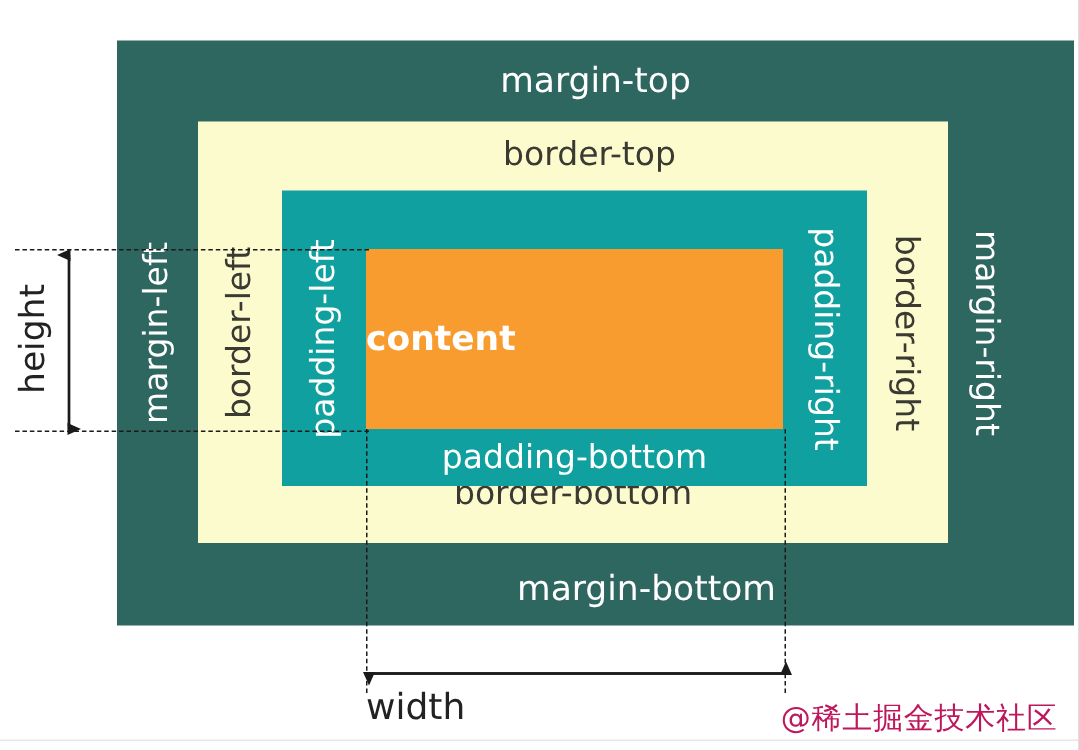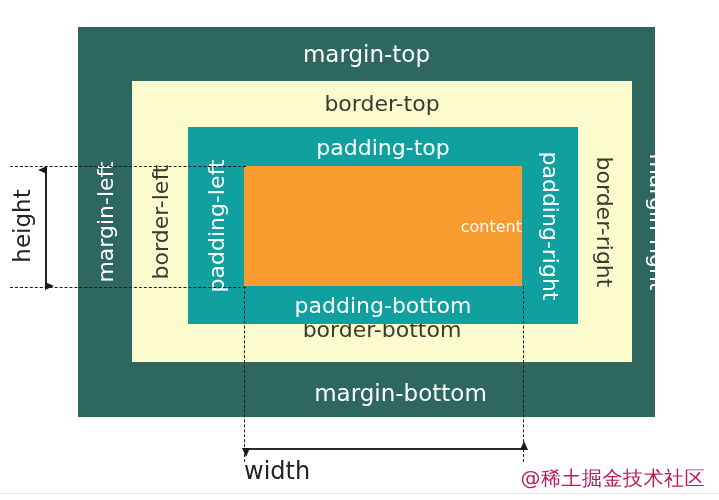--- a/index.html
+++ b/index.html
@@ -21,21 +21,21 @@
   }
 
   
   .box {
     position: absolute;
     box-sizing: border-box;
   }
 
   #margin-box {
     left: 78px;  top: 27px;
-    width: 577px; height: 390px;
+    width: 638px; height: 390px;
     background: #2e6660;
   }
   #border-box {
     left: 54px;  top: 54px;          
     width: 500px; height: 281px;
     background: #fbfbcd;
   }
   #padding-box {
     left: 56px;  top: 46px;          
     width: 390px; height: 197px;
@@ -56,33 +56,34 @@
     white-space: nowrap;
     pointer-events: none;
   }
   .label-on-dark   { color: #ffffff; }
   .label-on-cream  { color: #3a3a33; }
   .label-on-teal   { color: #ffffff; }
   .label-on-orange { color: #ffffff; }
 
   #lbl-margin-top    { top: 14px;  font-size: 23px; }
   #lbl-margin-bottom { bottom: 11px; font-size: 23px; padding-left: 34px; }
-  #lbl-border-top    { top: 10px;  font-size: 22px; }
+  #lbl-border-top    { top: 10px;  font-size: 22px; padding-left: 11px; }
   #lbl-border-bottom { bottom: 20px; font-size: 22px; }
   #lbl-padding-top   { top: 8px;   font-size: 22px; }
   #lbl-padding-bottom{ bottom: 6px; font-size: 22px; }
 
   #lbl-content {
     position: absolute;
     left: 0; width: 100%;
     top: 50%;
     transform: translateY(-50%);
-    text-align: right;
-    font-size: 16px;
-    white-space: nowrap;
+    text-align: left;
+    font-size: 23px;
+    white-space: nowrap;
+    font-weight: bold;
   }
 
   
   .vlabel {
     position: absolute;
     white-space: nowrap;
     font-size: 22px;
     pointer-events: none;
     transform-origin: 50% 50%;
   }
@@ -182,21 +183,20 @@
       <div class="hlabel label-on-cream" id="lbl-border-top">border-top</div>
 
       <div class="vlabel left label-on-cream" id="lbl-border-left">border-left</div>
 
       <div class="vlabel right label-on-cream" id="lbl-border-right">border-right</div>
 
       <div class="hlabel label-on-cream" id="lbl-border-bottom">border-bottom</div>
 
       <div class="box" id="padding-box">
 
-        <div class="hlabel label-on-teal" id="lbl-padding-top">padding-top</div>
 
         <div class="vlabel left label-on-teal" id="lbl-padding-left">padding-left</div>
 
         <div class="vlabel right label-on-teal" id="lbl-padding-right">padding-right</div>
 
         <div class="hlabel label-on-teal" id="lbl-padding-bottom">padding-bottom</div>
 
         <div class="box" id="content-box">
           <div class="label-on-orange" id="lbl-content">content</div>
         </div>

